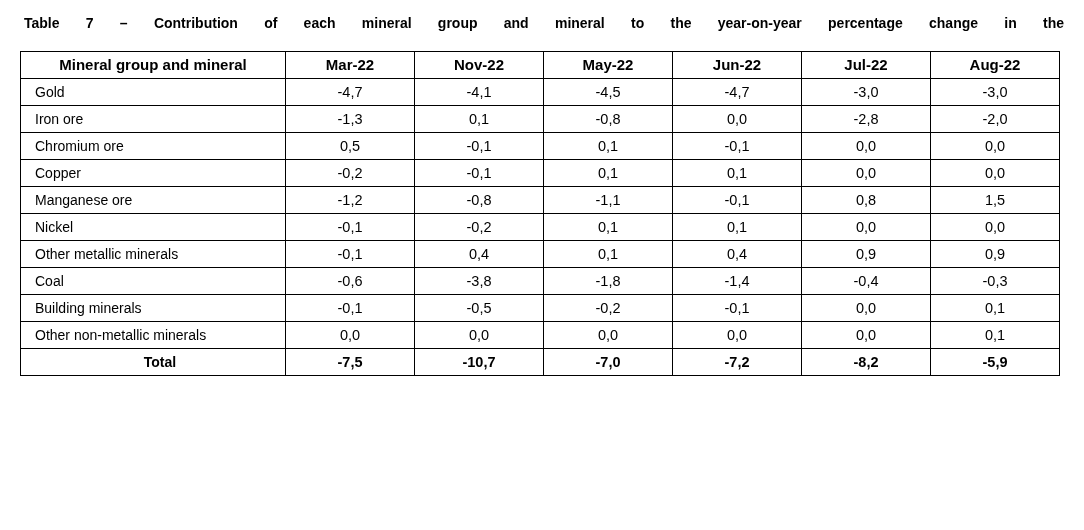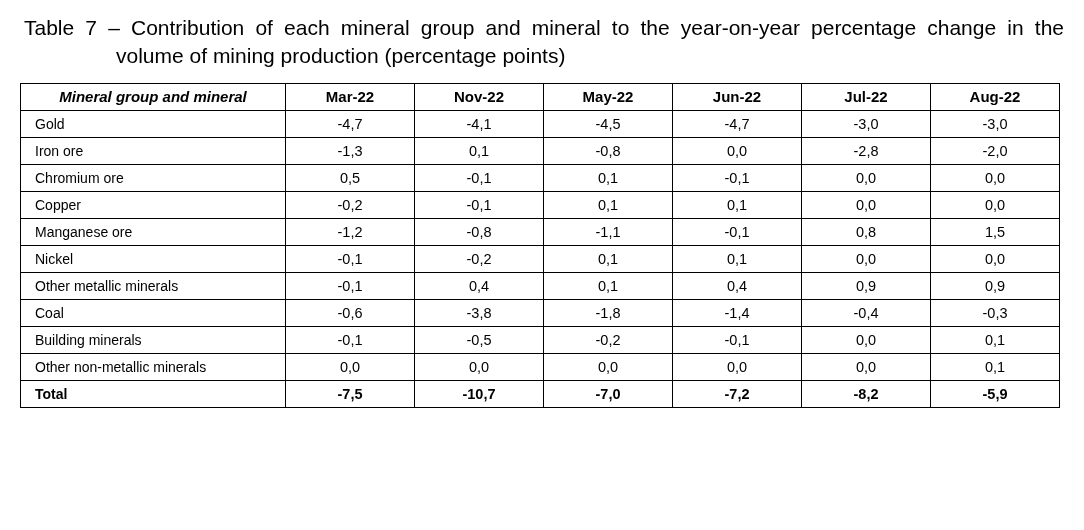--- a/index.html
+++ b/index.html
@@ -15,24 +15,24 @@
     overflow: hidden;
   }
   .page {
     position: relative;
     width: 1084px;
     height: 530px;
     box-sizing: border-box;
     padding: 14px 20px 0 20px;
   }
   .table-caption {
-    font-size: 21px;
-    font-weight: normal;
+    font-size: 14px;
+    font-weight: bold;
     line-height: 1.35;
-    margin: 0 0 12px 0;
+    margin: 0 0 18px 0;
     padding-left: 4px;
     text-align: justify;
     text-justify: inter-word;
   }
   .caption-line1 {
     display: block;
     text-align: justify;
     text-align-last: justify;
   }
   .caption-line2 {
@@ -53,48 +53,47 @@
   }
   thead th {
     height: 56px;
     font-size: 15px;
     font-weight: bold;
     text-align: center;
   }
   thead th.first-col {
     text-align: center;
     padding-left: 0;
-    font-style: italic;
   }
   tbody td.label {
     text-align: left;
     padding-left: 14px;
     font-size: 14px;
   }
   tbody td.num {
     text-align: center;
     font-size: 14.5px;
   }
   tbody tr.total td {
     font-weight: bold;
+    text-align: center;
   }
   tbody tr.total td.label {
     padding-left: 14px;
   }
   col.c0 { width: 265px; }
   col.cn { width: 129px; }
 </style>
 </head>
 <body>
 
 <div class="page">
 
   <div class="table-caption">
     <span class="caption-line1">Table 7 – Contribution of each mineral group and mineral to the year-on-year percentage change in the</span>
-    <span class="caption-line2">volume of mining production (percentage points)</span>
   </div>
 
   <table class="data">
     <colgroup>
       <col class="c0">
         <col class="cn">
         <col class="cn">
         <col class="cn">
         <col class="cn">
         <col class="cn">

